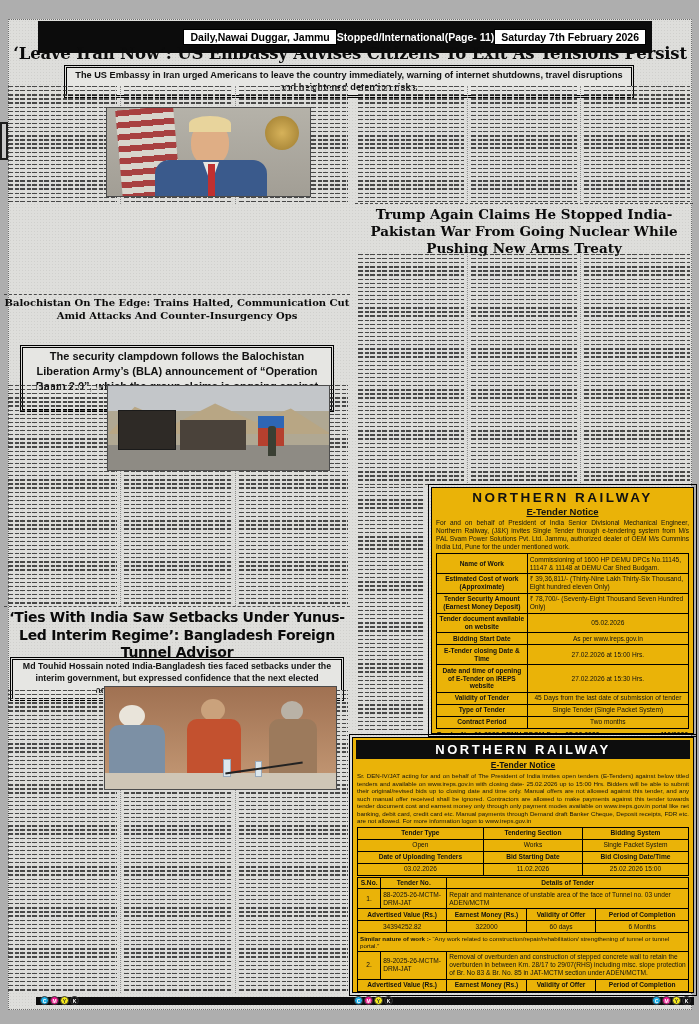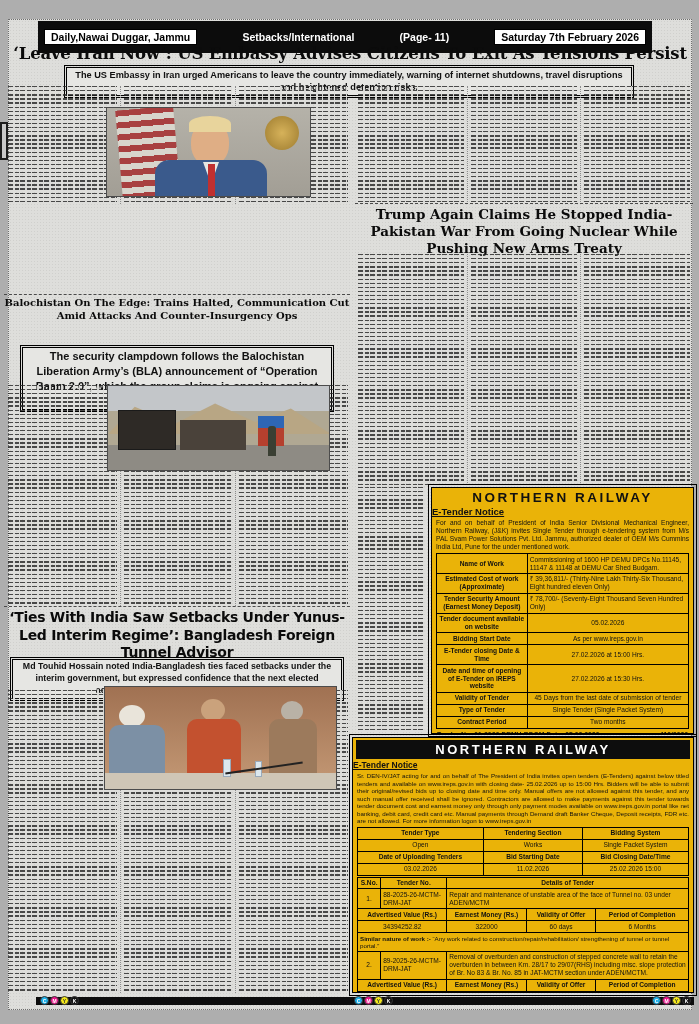--- a/index.html
+++ b/index.html
@@ -4,21 +4,21 @@
 <style>
   *{margin:0;padding:0;box-sizing:border-box}
   html,body{width:699px;height:1024px}
   body{position:relative;background:#aeaeae;font-family:"Liberation Sans",sans-serif;color:#111;overflow:hidden}
   .abs{position:absolute}
   .paper{left:8px;top:19px;width:684px;height:991px;background:#dededb;
          background-image:radial-gradient(rgba(120,120,120,.14) 1px,transparent 1px);background-size:3px 3px;
          border:1px dotted #6f6f6f}
   
   .masthead{left:38px;top:21px;width:614px;height:32px;background:#0c0c0c;display:flex;align-items:center;
-            justify-content:space-between;padding:0 6px}
+            justify-content:flex-end;padding:0 6px}
   .mh-box{background:#fff;border:1px solid #000;color:#000;font-weight:bold;font-size:10.5px;padding:1px 6px;white-space:nowrap}
   .mh-text{color:#fff;font-weight:bold;font-size:10.5px;white-space:nowrap}
   
   .hl{font-family:"DejaVu Serif",serif;font-weight:bold;text-align:center;color:#0b0b0b;line-height:1.25}
   .hl1{left:12px;top:44px;width:676px;font-size:16.5px;letter-spacing:-.2px}
   .deck{border:1px solid #000;outline:1px solid #000;outline-offset:1px;background:#e6e6e3;
         font-weight:bold;text-align:center;line-height:1.35}
   .deck1{left:66px;top:67px;width:566px;font-size:9.2px;padding:1px 4px}
   .hl2{left:355px;top:206px;width:338px;font-size:13.5px}
   .hl3{left:4px;top:297px;width:346px;font-size:10px}
@@ -34,21 +34,21 @@
       background-image:
         repeating-linear-gradient(90deg, rgba(222,222,219,0) 0 5px, rgba(222,222,219,.95) 5px 7px,
                                   rgba(222,222,219,0) 7px 11px, rgba(222,222,219,.95) 11px 12px),
         repeating-linear-gradient(180deg, rgba(35,35,35,.8) 0 1.3px, rgba(0,0,0,0) 1.3px 4.1px)}
   
   .photo{border:1px solid #4c4c4c;overflow:hidden;z-index:5}
   
   .ad{background:#eab308;border:1px solid #000;outline:1px solid #000;outline-offset:2px;overflow:hidden;z-index:6}
   .ad-title1{font-size:13.5px;font-weight:bold;letter-spacing:2.5px;text-align:center;padding:2px 0 0}
   .ad-title2{font-size:13px;font-weight:bold;letter-spacing:2.5px;text-align:center;background:#0d0d0d;color:#fff;padding:2px 0;margin:2px 3px 0}
-  .ad-notice{font-size:9.5px;font-weight:bold;text-decoration:underline;text-align:left;padding:1px 0}
+  .ad-notice{font-size:9.5px;font-weight:bold;text-decoration:underline;text-align:center;padding:1px 0}
   .ad-intro{font-size:6.6px;line-height:1.22;text-align:justify;padding:1px 4px;color:#111}
   table{border-collapse:collapse;width:calc(100% - 8px);margin:1px 4px}
   td,th{border:1px solid #000;font-size:6.6px;line-height:1.2;padding:1.5px 2px;vertical-align:middle}
   .t1 td.lab{width:36%;font-weight:bold;text-align:center}
   .t1 td.val{text-align:center}
   .t1 tr:nth-child(-n+3) td.val{text-align:left}
   .cth{font-weight:bold;text-align:center}
   .cv{text-align:center}
   .simrow{font-size:6.2px}
   .adfoot{display:flex;justify-content:space-between;font-weight:bold;font-size:6.8px;padding:1px 5px}
@@ -61,21 +61,21 @@
 </style>
 </head>
 <body>
 
 <div class="abs paper"></div>
 
 <div class="abs regmark" style="left:0;top:122px;width:8px;height:38px"></div>
 
 <div class="abs masthead">
   <span class="mh-box">Daily,Nawai Duggar, Jammu</span>
-  <span class="mh-text">Setbacks/International</span>
+  <span class="mh-text">Stopped/International</span>
   <span class="mh-text">(Page- 11)</span>
   <span class="mh-box">Saturday 7th February 2026</span>
 </div>
 
 <div class="abs hl hl1">‘Leave Iran Now’: US Embassy Advises Citizens To Exit As Tensions Persist Amid Nuclear Talks</div>
 <div class="abs deck deck1">The US Embassy in Iran urged Americans to leave the country immediately, warning of internet shutdowns, travel disruptions and heightened detention risks.</div>
 <div class="abs cols" style="left:5px;top:86px;width:346px;height:118px">
   <div class="col">
       <div class="fx"></div>
     </div>

